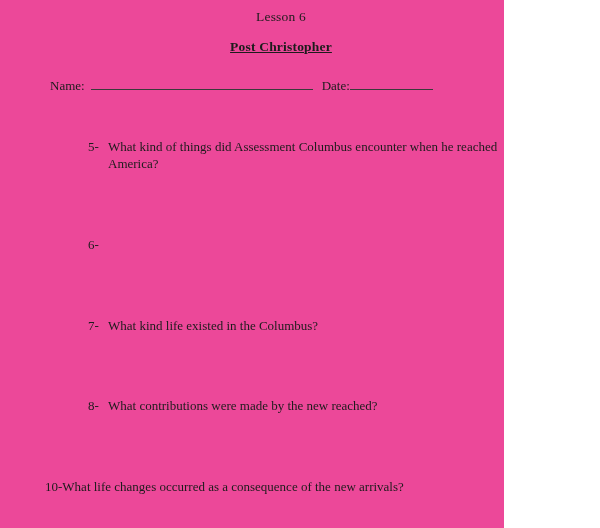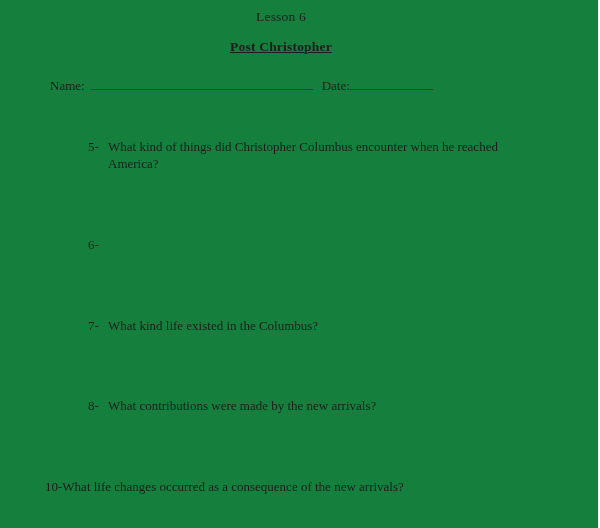--- a/index.html
+++ b/index.html
@@ -2,23 +2,23 @@
 <html><head>
 <meta charset="utf-8">
 <style>
   html, body {
     margin: 0;
     padding: 0;
     background: #ffffff;
   }
   .page {
     position: relative;
-    width: 598px;
+    width: 504px;
     height: 528px;
-    background: #15803d;
+    background: #ec4899;
     font-family: "Liberation Serif", "DejaVu Serif", serif;
     font-size: 13px;
     color: #1c1c1c;
     overflow: hidden;
     text-decoration: underline;
   }
   
   .heading-band {
     position: absolute;
     left: 50px;
@@ -87,35 +87,35 @@
   <div class="heading-band lesson-label">Lesson 6</div>
 
   <div class="heading-band doc-title">Post Christopher</div>
 
   <div class="name-date-row">
     <span>Name:</span><span class="blank-line name-blank"></span><span class="date-label">Date:</span><span class="blank-line date-blank"></span>
   </div>
 
   <div class="question question-5">
     <span class="q-num">5-</span>
-    <span class="q-text">What kind of things did Christopher Columbus encounter when he reached America?</span>
+    <span class="q-text">What kind of things did Assessment Columbus encounter when he reached America?</span>
   </div>
 
   <div class="question question-6">
     <span class="q-num">6-</span>
   </div>
 
   <div class="question question-7">
     <span class="q-num">7-</span>
     <span class="q-text">What kind life existed in the Columbus?</span>
   </div>
 
   <div class="question question-8">
     <span class="q-num">8-</span>
-    <span class="q-text">What contributions were made by the new arrivals?</span>
+    <span class="q-text">What contributions were made by the new reached?</span>
   </div>
 
   <div class="question question-10">
     <span class="q-num">10-</span>
     <span class="q-text">What life changes occurred as a consequence of the new arrivals?</span>
   </div>
 
 </div>
 
 </body></html>

